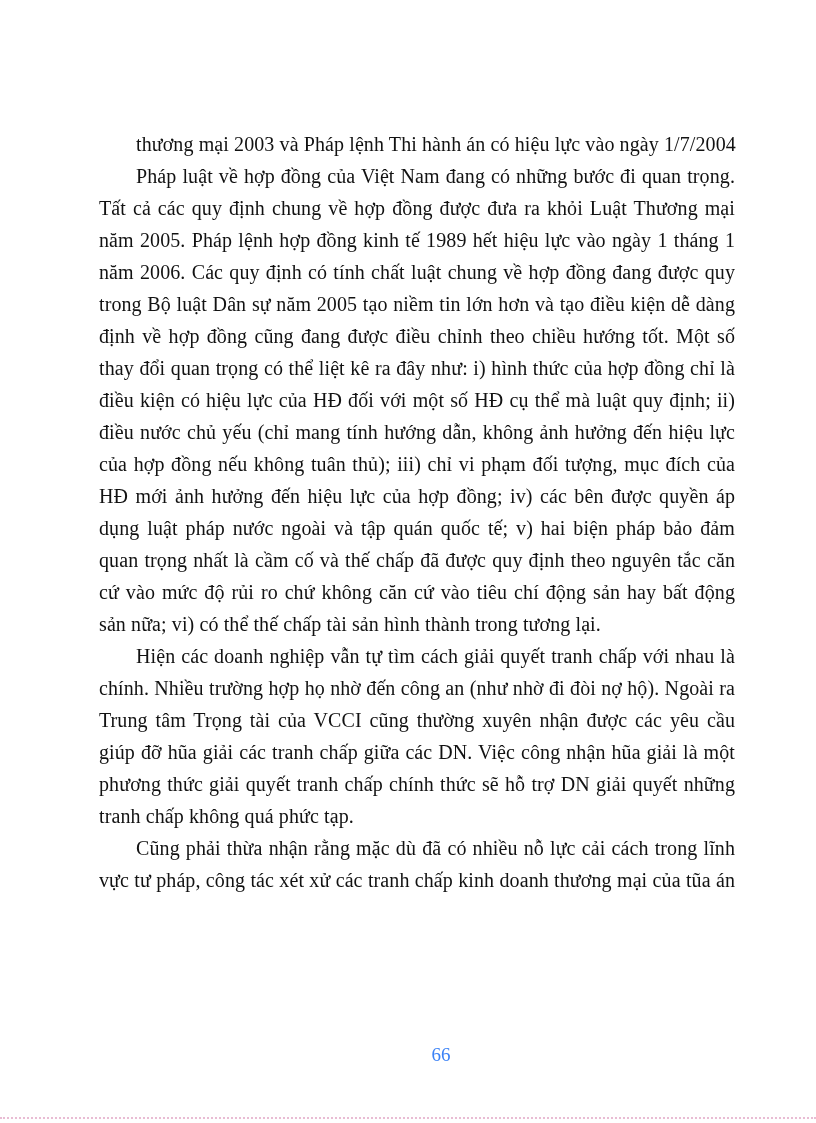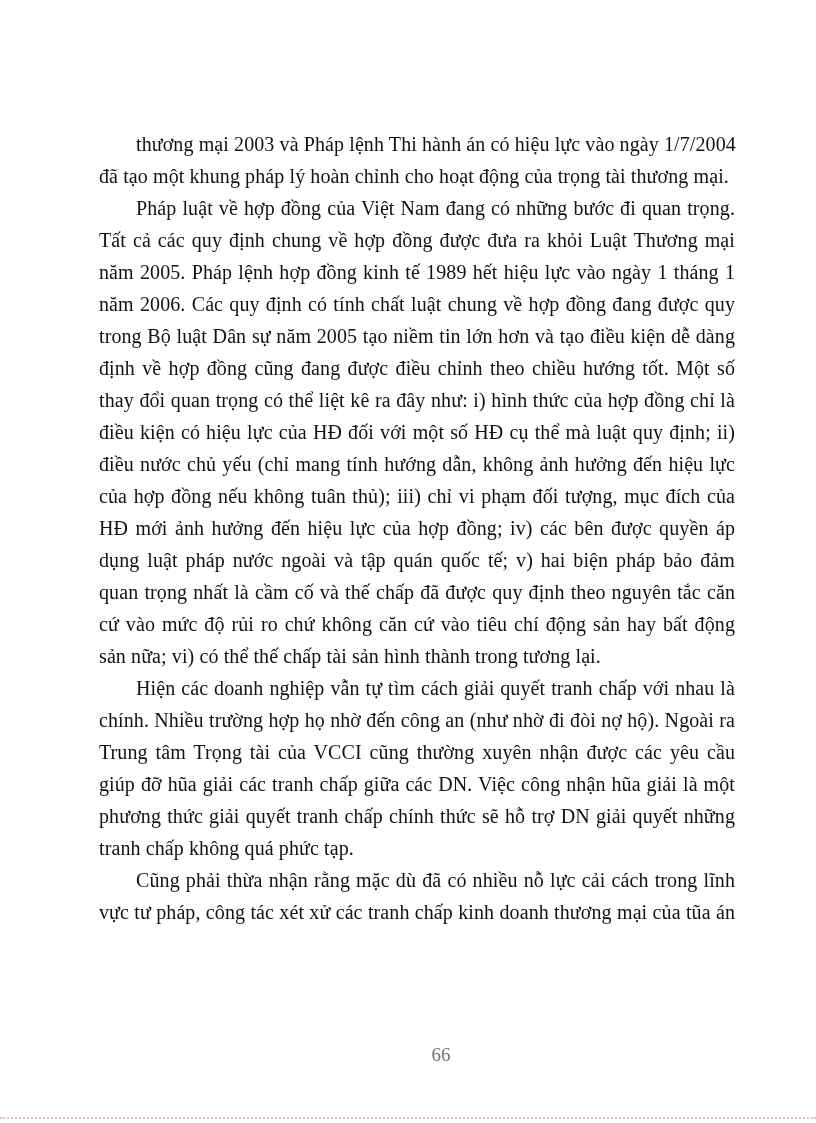--- a/index.html
+++ b/index.html
@@ -34,38 +34,37 @@
     .line.indent { text-indent: 37px; }
     .line.para-end { text-align-last: left; }
     .footer {
       position: absolute;
       top: 1044px;
       left: 66px;
       width: 750px;
       text-align: center;
       font-size: 19px;
       line-height: 22px;
-      color: #737373;
+      color: #3b82f6;
     }
     .page-break-divider {
       position: absolute;
       top: 1117px;
       left: 0;
       width: 816px;
       height: 0;
       border-top: 2px dotted #e9bcd4;
     }
   </style>
 </head>
 <body>
 
 <div class="page">
   <div class="text-block">
     <div class="line indent">thương mại 2003 và Pháp lệnh Thi hành án có hiệu lực vào ngày 1/7/2004</div>
-    <div class="line para-end">đã tạo một khung pháp lý hoàn chỉnh cho hoạt động của trọng tài thương mại.</div>
     <div class="line indent">Pháp luật về hợp đồng của Việt Nam đang có những bước đi quan trọng.</div>
     <div class="line">Tất cả các quy định chung về hợp đồng được đưa ra khỏi Luật Thương mại</div>
     <div class="line">năm 2005. Pháp lệnh hợp đồng kinh tế 1989 hết hiệu lực vào ngày 1 tháng 1</div>
     <div class="line">năm 2006. Các quy định có tính chất luật chung về hợp đồng đang được quy</div>
     <div class="line">trong Bộ luật Dân sự năm 2005 tạo niềm tin lớn hơn và tạo điều kiện dễ dàng</div>
     <div class="line">định về hợp đồng cũng đang được điều chỉnh theo chiều hướng tốt. Một số</div>
     <div class="line">thay đổi quan trọng có thể liệt kê ra đây như: i) hình thức của hợp đồng chỉ là</div>
     <div class="line">điều kiện có hiệu lực của HĐ đối với một số HĐ cụ thể mà luật quy định; ii)</div>
     <div class="line">điều nước chủ yếu (chỉ mang tính hướng dẫn, không ảnh hưởng đến hiệu lực</div>
     <div class="line">của hợp đồng nếu không tuân thủ); iii) chỉ vi phạm đối tượng, mục đích của</div>

